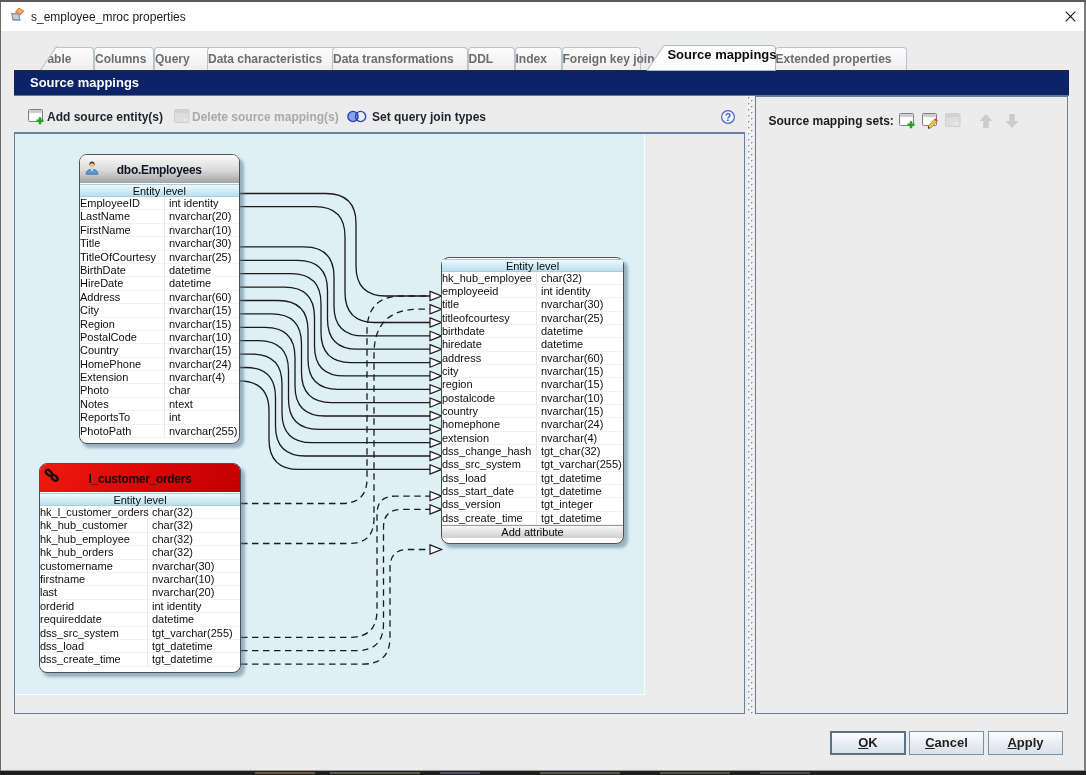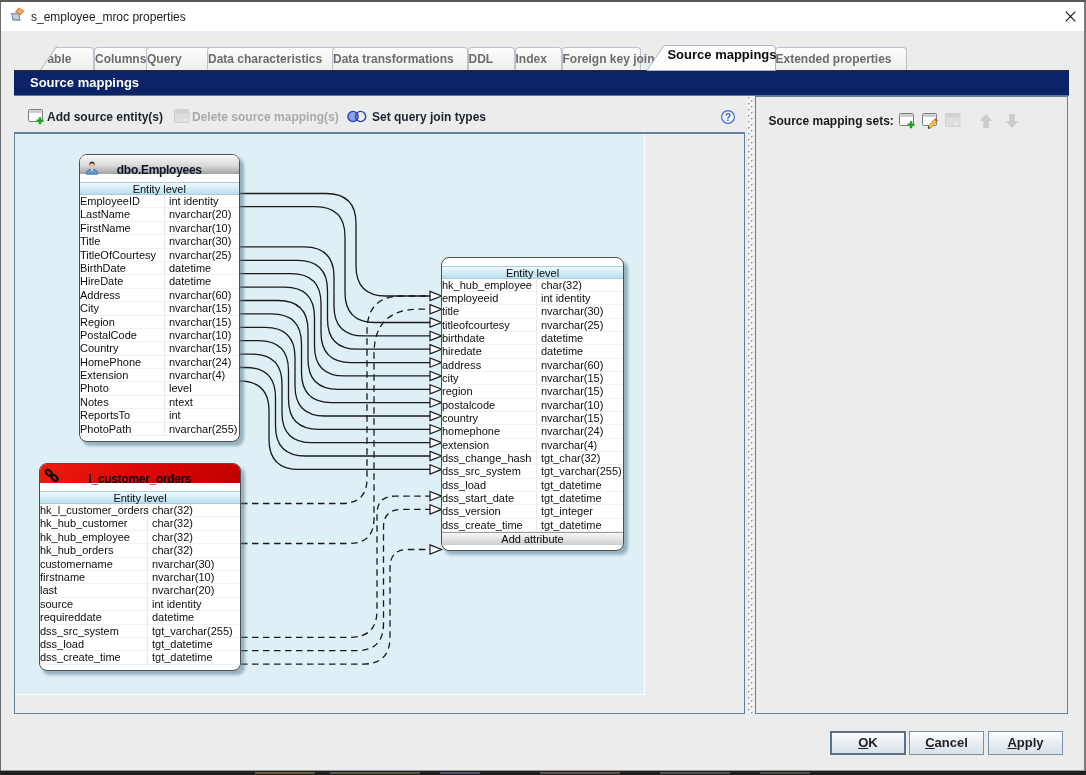--- a/index.html
+++ b/index.html
@@ -25,23 +25,23 @@
 .tlbl.dis{color:#aaaaaa}
 
 #dpanel{position:absolute;left:14px;top:133px;width:731px;height:581px;background:#ececec;border:1px solid #64809c;border-top-color:#64809c}
 #canvas{position:absolute;left:15px;top:134px;width:630px;height:561px;background:#def0f6;border-right:1px solid #fbfdfe;border-bottom:1px solid #fbfdfe}
 svg.lines{position:absolute;left:15px;top:134px;z-index:1}
 .ln{fill:none;stroke:#1a1a1a;stroke-width:1.3}
 .dsh{stroke-dasharray:6.5 4.5}
 .ah{fill:#fdfdfd;stroke:#1a1a1a;stroke-width:1.2}
 
 .ent{position:absolute;border:1.4px solid #4f4f4f;border-radius:8px;background:#fff;box-shadow:3.5px 4px 3px rgba(95,125,148,0.55);z-index:2}
-.ehdr{position:relative;height:19px;border-radius:6.5px 6.5px 0 0;text-align:center;font-size:12px;font-weight:bold;line-height:31px;letter-spacing:-0.3px}
+.ehdr{position:relative;height:28px;border-radius:6.5px 6.5px 0 0;text-align:center;font-size:12px;font-weight:bold;line-height:31px;letter-spacing:-0.3px}
 .ehdr .hicon{position:absolute;left:4px;top:2px}
-.elvl{height:13px;margin-top:8px;background:linear-gradient(#eef8fc,#b9e0f0);border-top:1px solid #a8cede;border-bottom:1px solid #a8cede;text-align:center;font-size:11px;line-height:12px;color:#0a0a0a}
+.elvl{height:13px;margin-top:1px;background:linear-gradient(#eef8fc,#b9e0f0);border-top:1px solid #a8cede;border-bottom:1px solid #a8cede;text-align:center;font-size:11px;line-height:12px;color:#0a0a0a}
 .erow{display:flex;font-size:11px;color:#0d0d0d;border-bottom:1px solid #f1f1f1;overflow:hidden}
 .erow .c1{border-right:1px solid #e9e9e9;line-height:12.4px}
 .erow .c2{padding-left:4px;line-height:12.4px}
 .eadd{height:13.4px;background:linear-gradient(#f7f7f7,#cfcfcf);border-top:1px solid #9a9a9a;text-align:center;font-size:11px;line-height:13px;color:#0a0a0a}
 
 #split{position:absolute;left:747px;top:95.5px;width:7px;height:618px;background:#f2f2f2;background-image:radial-gradient(circle at 1.6px 1.6px,#7d92a6 0.8px,transparent 1px),radial-gradient(circle at 4.6px 4.6px,#7d92a6 0.8px,transparent 1px);background-size:6px 6px}
 
 #rpanel{position:absolute;left:754.5px;top:96px;width:313px;height:617.5px;background:#ececec;border:1px solid #64809c}
 #rpanel .rlbl{position:absolute;left:13px;top:17px;font-size:12px;font-weight:bold;color:#1c1c1c}
 .ric{position:absolute;top:16px}
@@ -63,21 +63,21 @@
           <path d="M1 5.4 L8.6 6 L10 13.2 L2.2 12.6 Z" fill="#8496ae"></path>
           <path d="M2.4 6.8 L7.6 7.2 L8.6 11.6 L3.5 11.2 Z" fill="#c6cfda"></path>
         </svg></span>
   <span class="txt">s_employee_mroc properties</span>
   <svg id="closex" width="11" height="11" viewBox="0 0 11 11">
         <path d="M0.7 0.7 L10.3 10.3 M10.3 0.7 L0.7 10.3" stroke="#151515" stroke-width="1.15"></path>
       </svg>
 </div>
 <div class="tab" style="left:40px;width:54px">Table</div>
 <div class="tab" style="left:94px;width:60px">Columns</div>
-<div class="tab" style="left:146px;width:68px">Query</div>
+<div class="tab" style="left:154px;width:68px">Query</div>
 <div class="tab" style="left:207px;width:145px">Data characteristics</div>
 <div class="tab" style="left:332px;width:135.5px">Data transformations</div>
 <div class="tab" style="left:467.5px;width:47.0px">DDL</div>
 <div class="tab" style="left:514.5px;width:47.0px">Index</div>
 <div class="tab" style="left:561.5px;width:79.5px">Foreign key join</div>
 <div class="tab" style="left:774.5px;width:132.5px">Extended properties</div>
 
 <div id="atab"><svg width="136" height="27" viewBox="0 0 136 27">
         <path d="M2 26.5 L19 1.5 L127 1.5 Q130 1.5 130.5 4 L130.5 26.5 Z" fill="#fdfdfe" stroke="#aab6c6" stroke-width="1"></path>
       </svg><span class="t">Source mappings</span></div>
@@ -214,21 +214,21 @@
 <div class="erow" style="height:13.4px">
         <span class="c1">HomePhone</span>
         <span class="c2">nvarchar(24)</span>
       </div>
 <div class="erow" style="height:13.4px">
         <span class="c1">Extension</span>
         <span class="c2">nvarchar(4)</span>
       </div>
 <div class="erow" style="height:13.4px">
         <span class="c1">Photo</span>
-        <span class="c2">level</span>
+        <span class="c2">char</span>
       </div>
 <div class="erow" style="height:13.4px">
         <span class="c1">Notes</span>
         <span class="c2">ntext</span>
       </div>
 <div class="erow" style="height:13.4px">
         <span class="c1">ReportsTo</span>
         <span class="c2">int</span>
       </div>
 <div class="erow" style="height:13.4px">
@@ -350,21 +350,21 @@
       </div>
 <div class="erow" style="height:13.4px">
         <span class="c1">firstname</span>
         <span class="c2">nvarchar(10)</span>
       </div>
 <div class="erow" style="height:13.4px">
         <span class="c1">last</span>
         <span class="c2">nvarchar(20)</span>
       </div>
 <div class="erow" style="height:13.4px">
-        <span class="c1">source</span>
+        <span class="c1">orderid</span>
         <span class="c2">int identity</span>
       </div>
 <div class="erow" style="height:13.4px">
         <span class="c1">requireddate</span>
         <span class="c2">datetime</span>
       </div>
 <div class="erow" style="height:13.4px">
         <span class="c1">dss_src_system</span>
         <span class="c2">tgt_varchar(255)</span>
       </div>

